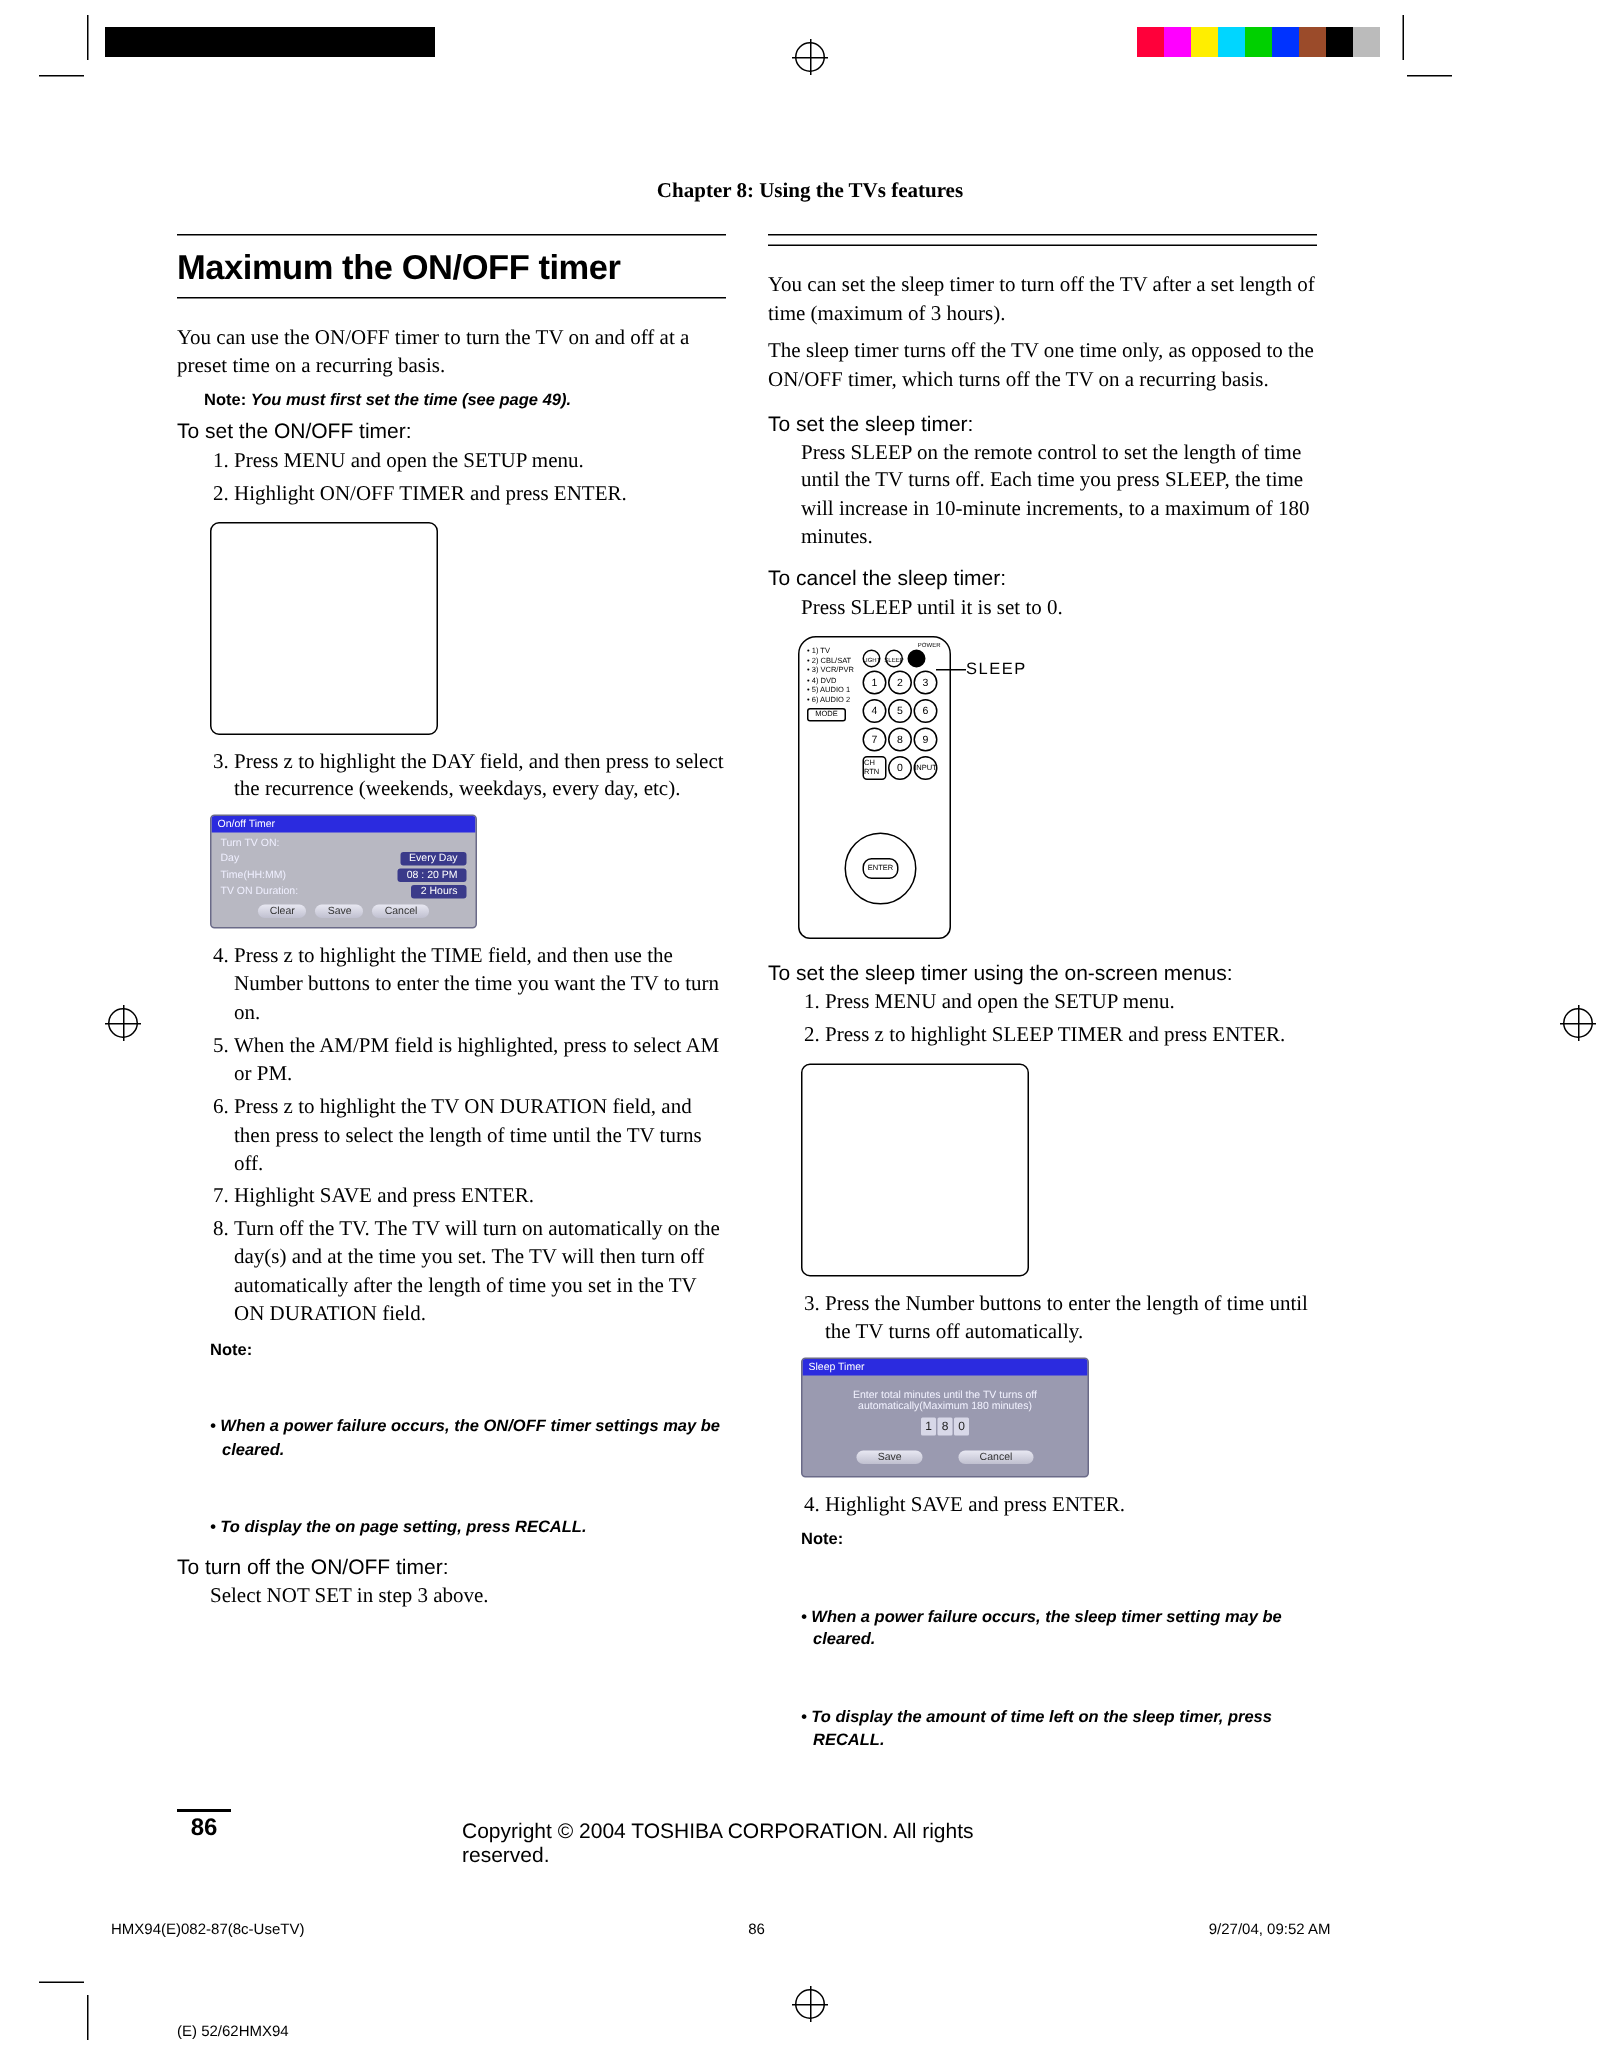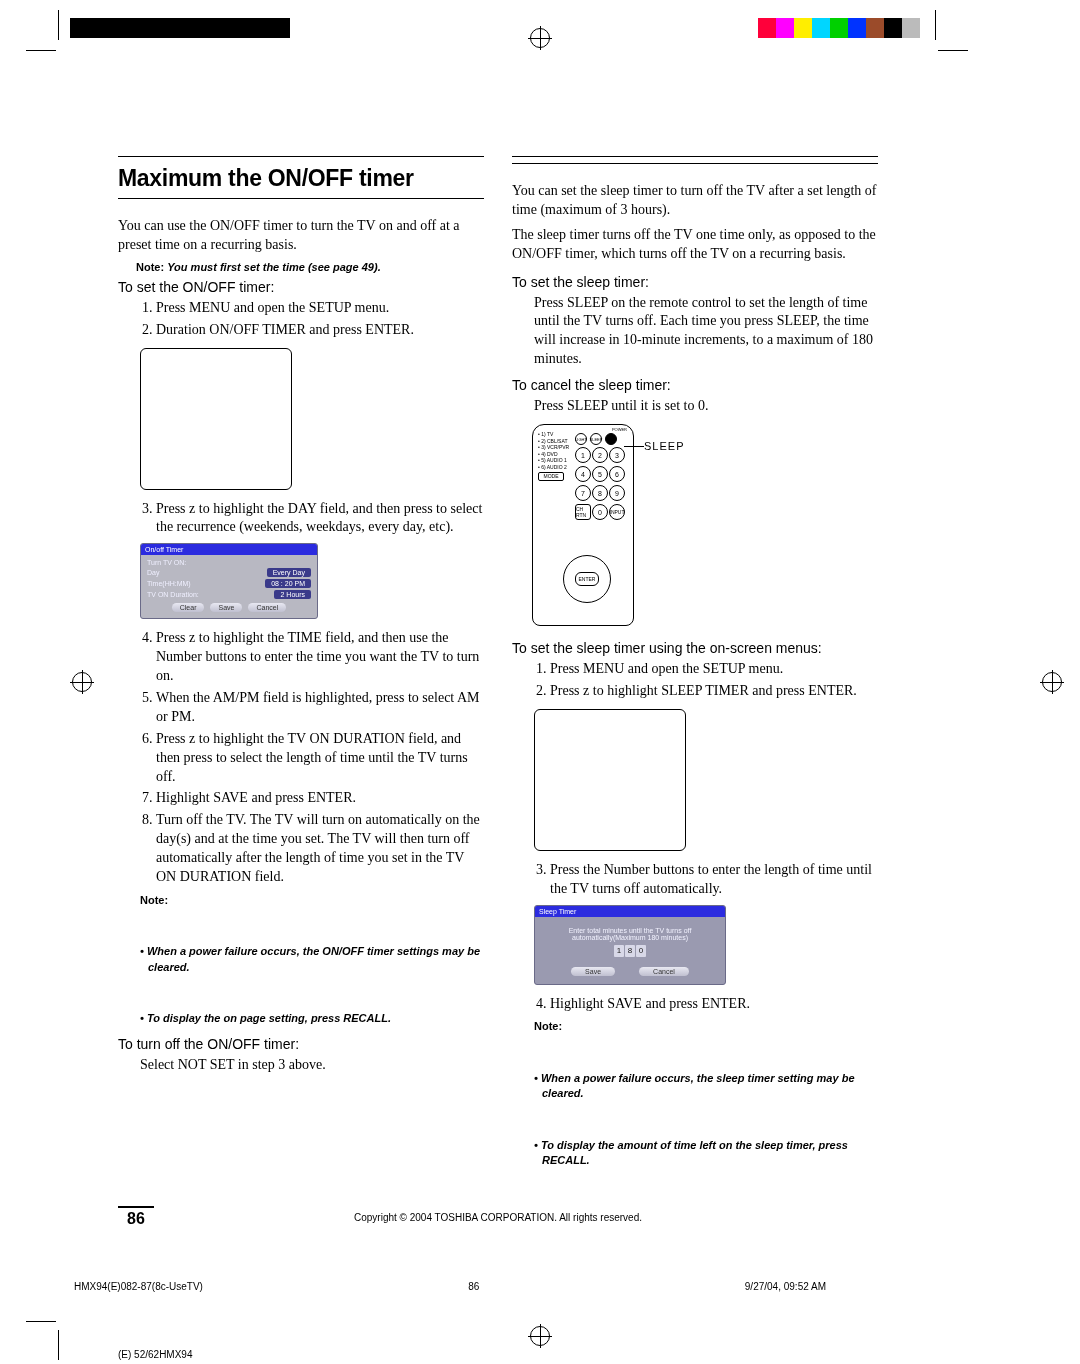--- a/index.html
+++ b/index.html
@@ -240,34 +240,34 @@
   .footer .pg {
     font-weight: bold;
     font-size: 16px;
     display: inline-block;
     border-top: 2px solid #000;
     padding-top: 2px;
     width: 36px;
     text-align:center;
   }
   .footer .copy {
-    font-size: 10px;
+    font-size: 14px;
     position:absolute;
     left: 50%;
     top: 6px;
     transform: translateX(-50%);
     font-family: Arial, sans-serif;
   }
   .footline {
     position: absolute;
     bottom: 72px;
     left: 74px;
     font-family: Arial, sans-serif;
     font-size: 10px;
-    width: 752px;
+    width: 813px;
     display:flex;
     justify-content: space-between;
   }
   .slug {
     position:absolute;
     bottom: 4px;
     left: 118px;
     font-family: Arial, sans-serif;
     font-size: 10px;
   }
@@ -294,33 +294,34 @@
 <div class="reg-mark reg-left"></div>
 <div class="reg-mark reg-right"></div>
 <div class="reg-mark reg-bottom"></div>
 <div class="crop crop-tl-h"></div>
 <div class="crop crop-tl-v"></div>
 <div class="crop crop-tr-h"></div>
 <div class="crop crop-tr-v"></div>
 <div class="crop crop-bl-h"></div>
 <div class="crop crop-bl-v"></div>
 
+<div class="chapter-header">Chapter 8: Using the TVs features</div>
 
 <div class="columns">
 
   <div class="col">
     <div class="rule-top"></div>
     <h1>Maximum the ON/OFF timer</h1>
     <div class="rule-under"></div>
     <div class="body">You can use the ON/OFF timer to turn the TV on and off at a preset time on a recurring basis.</div>
     <div class="note"><span class="nb">Note:</span> <span class="it">You must first set the time (see page 49).</span></div>
     <div class="subhead">To set the ON/OFF timer:</div>
     <ol class="steps">
       <li>Press MENU and open the SETUP menu.</li>
-      <li>Duration ON/OFF TIMER and press ENTER.</li>
+      <li>Highlight ON/OFF TIMER and press ENTER.</li>
     </ol>
     <div class="placeholder-box"></div>
     <ol class="steps" start="3">
       <li>Press z  to highlight the DAY field, and then press     to select the recurrence (weekends, weekdays, every day, etc).</li>
     </ol>
 
     <div class="onoff-mock">
       <div class="title">On/off Timer</div>
       <div class="inner">
         <div>Turn TV ON:</div>

